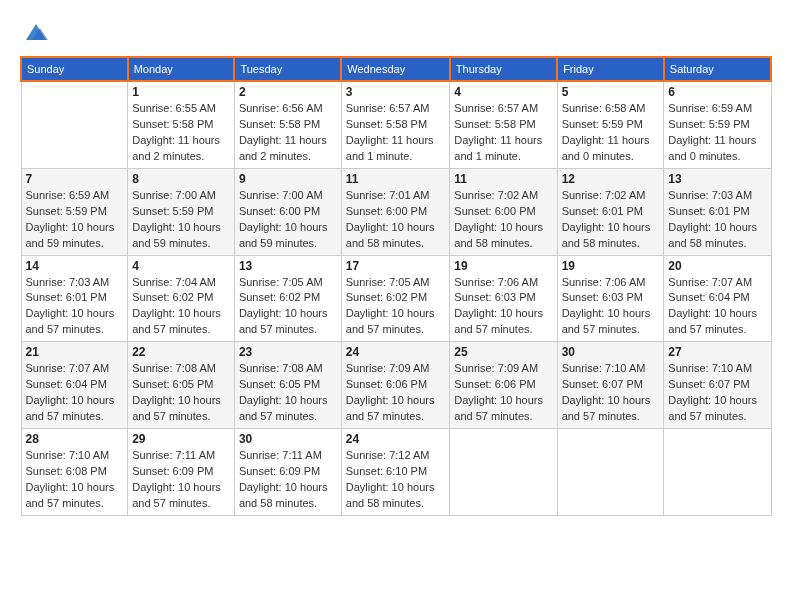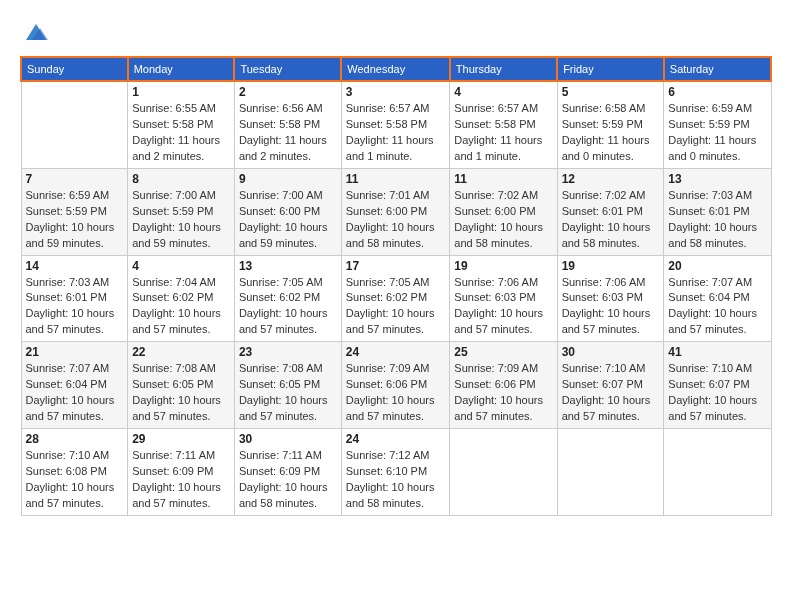--- a/index.html
+++ b/index.html
@@ -232,21 +232,21 @@
           </td>
           <td>
             <span class="day-num">25</span>
             <div class="day-info">Sunrise: 7:09 AM<br>Sunset: 6:06 PM<br>Daylight: 10 hours<br>and 57 minutes.</div>
           </td>
           <td>
             <span class="day-num">30</span>
             <div class="day-info">Sunrise: 7:10 AM<br>Sunset: 6:07 PM<br>Daylight: 10 hours<br>and 57 minutes.</div>
           </td>
           <td>
-            <span class="day-num">41</span>
+            <span class="day-num">27</span>
             <div class="day-info">Sunrise: 7:10 AM<br>Sunset: 6:07 PM<br>Daylight: 10 hours<br>and 57 minutes.</div>
           </td>
         </tr>
         <tr>
           <td>
             <span class="day-num">28</span>
             <div class="day-info">Sunrise: 7:10 AM<br>Sunset: 6:08 PM<br>Daylight: 10 hours<br>and 57 minutes.</div>
           </td>
           <td>
             <span class="day-num">29</span>

